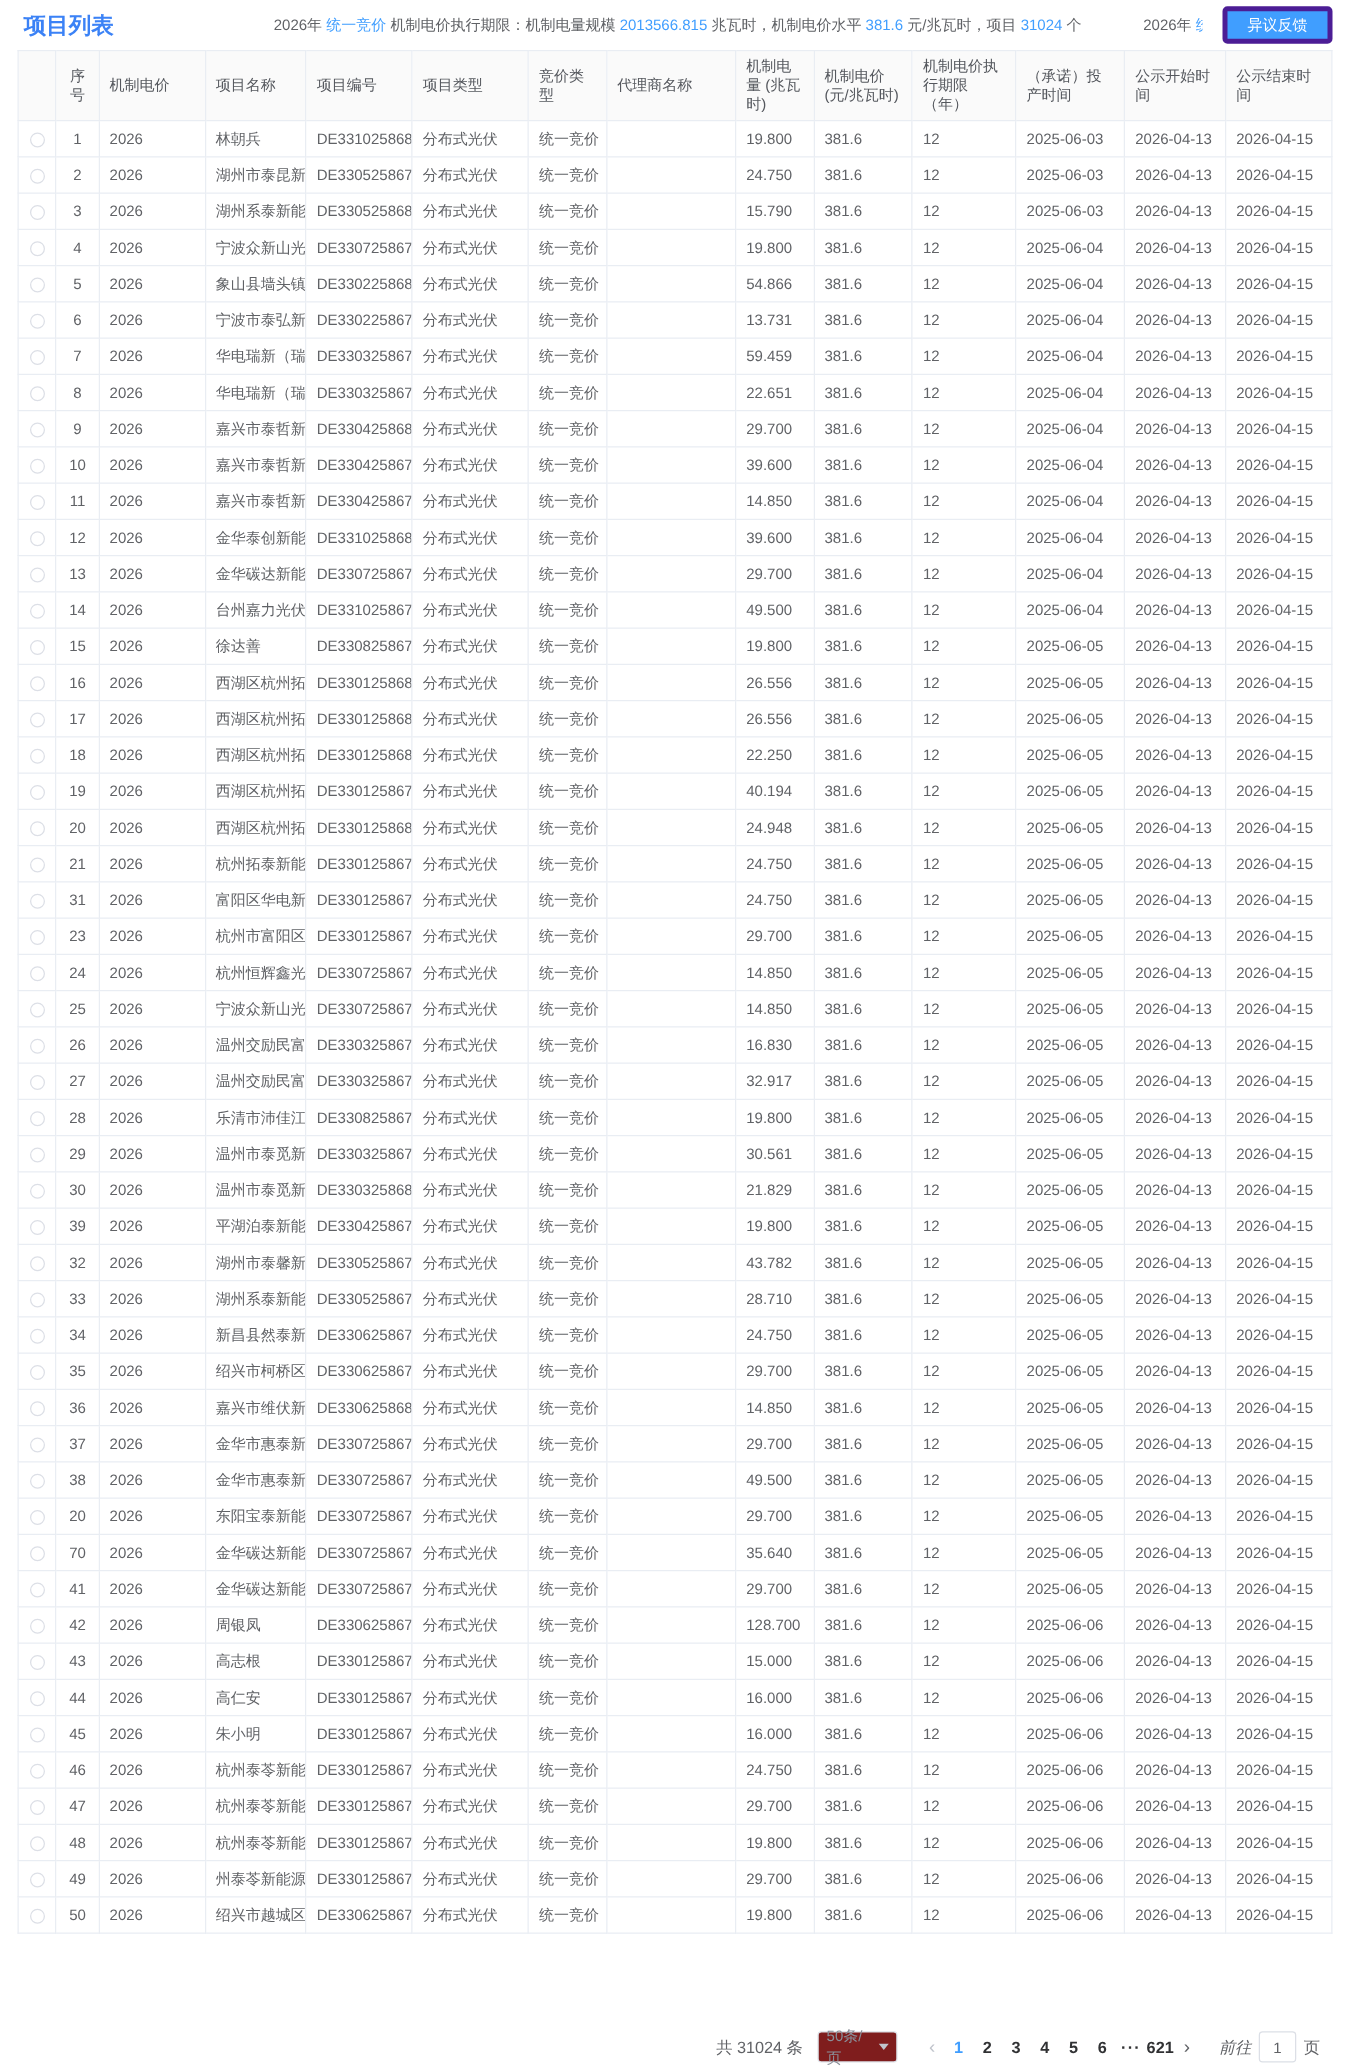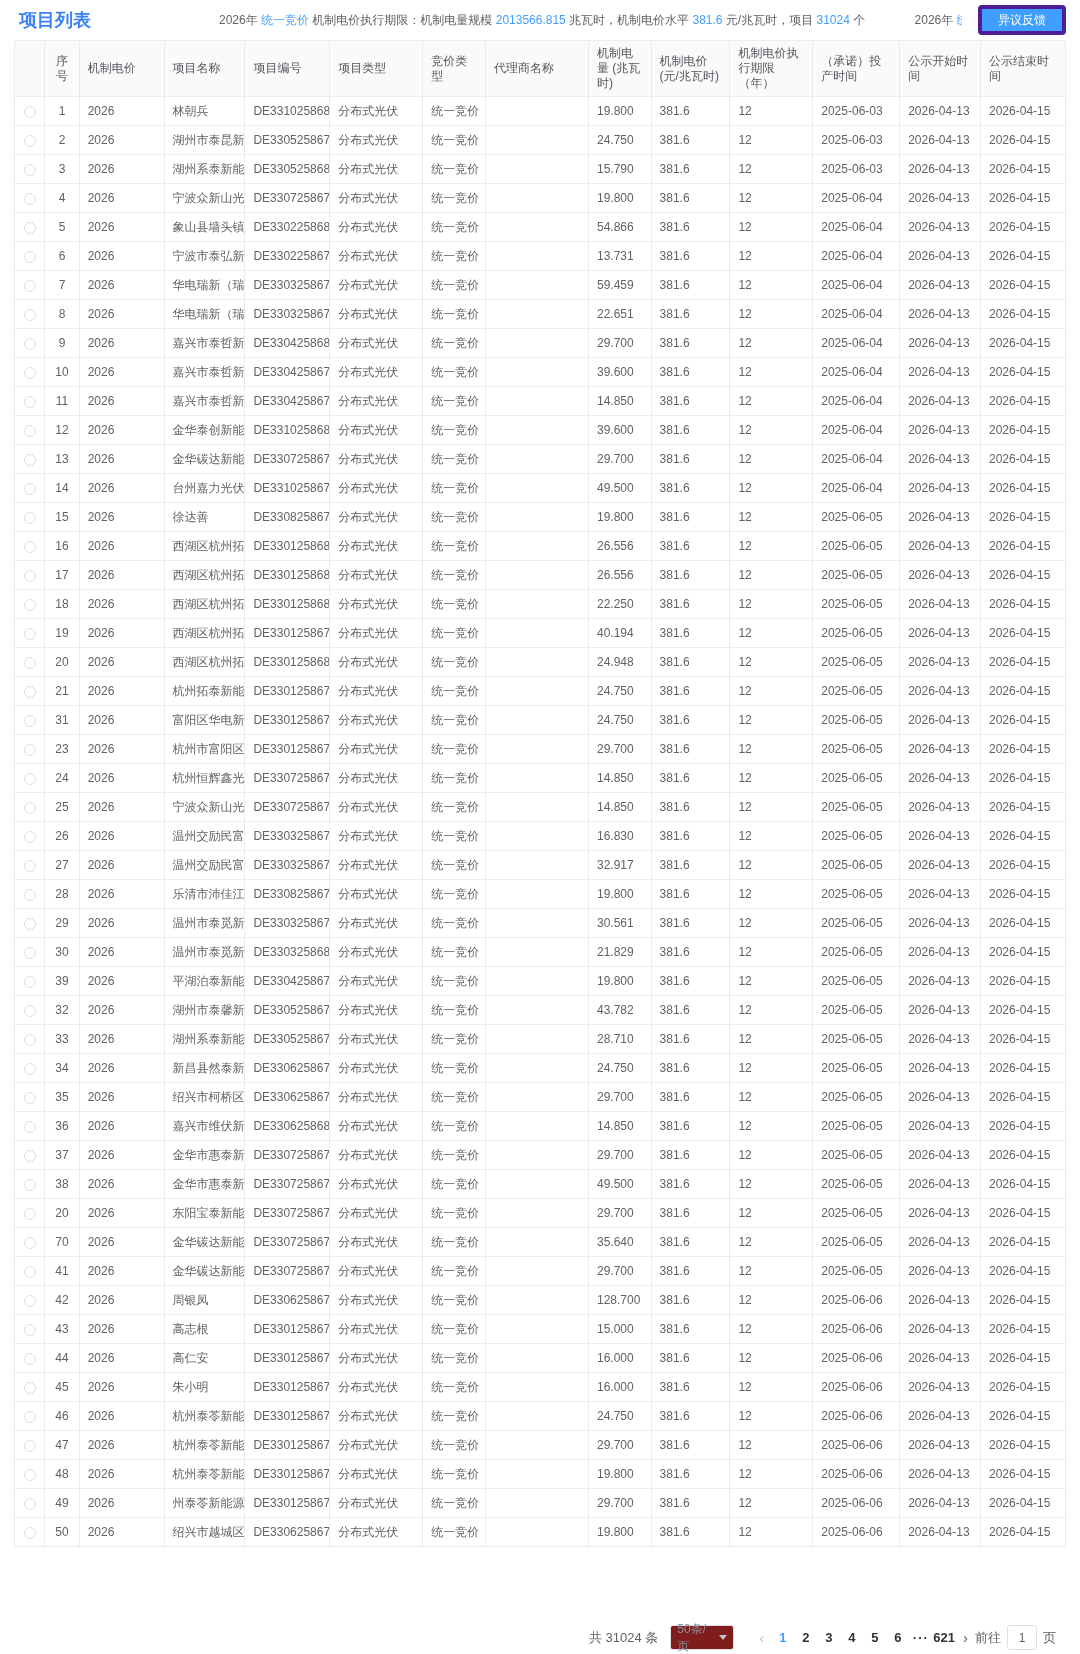--- a/index.html
+++ b/index.html
@@ -34,21 +34,21 @@
                  margin-right:18px; cursor:pointer; background:#7f1d1d; }
   .caret { width:0; height:0; border-left:4px solid transparent; border-right:4px solid transparent;
            border-top:5px solid #c0c4cc; margin-left:4px; }
   .pg-arrow { background:none; border:none; font-size:15px; line-height:1; color:#606266; padding:0 7px;
               cursor:pointer; font-family:inherit; }
   .pg-arrow.disabled { color:#c0c4cc; cursor:default; }
   ul.pagers { display:flex; list-style:none; margin:0; padding:0; }
   .pagers li { min-width:23px; text-align:center; cursor:pointer; font-weight:bold; color:#303133; padding:0 1px; }
   .pagers li.active { color:#409eff; }
   .pagers li.ellipsis { cursor:default; color:#303133; letter-spacing:1px; }
-  .goto-label { margin-right:6px; }
+  .goto-label { margin-left:16px; margin-right:6px;font-style:italic; }
   .goto-input { width:30px; height:25px; border:1px solid #dcdfe6; border-radius:3px; text-align:center;
                 font-size:12px; color:#606266; font-family:inherit; margin-right:6px; }
 </style>
 </head>
 <body>
 
 <div class="page">
 
   <div class="topbar">
     <div class="page-title">项目列表</div>

